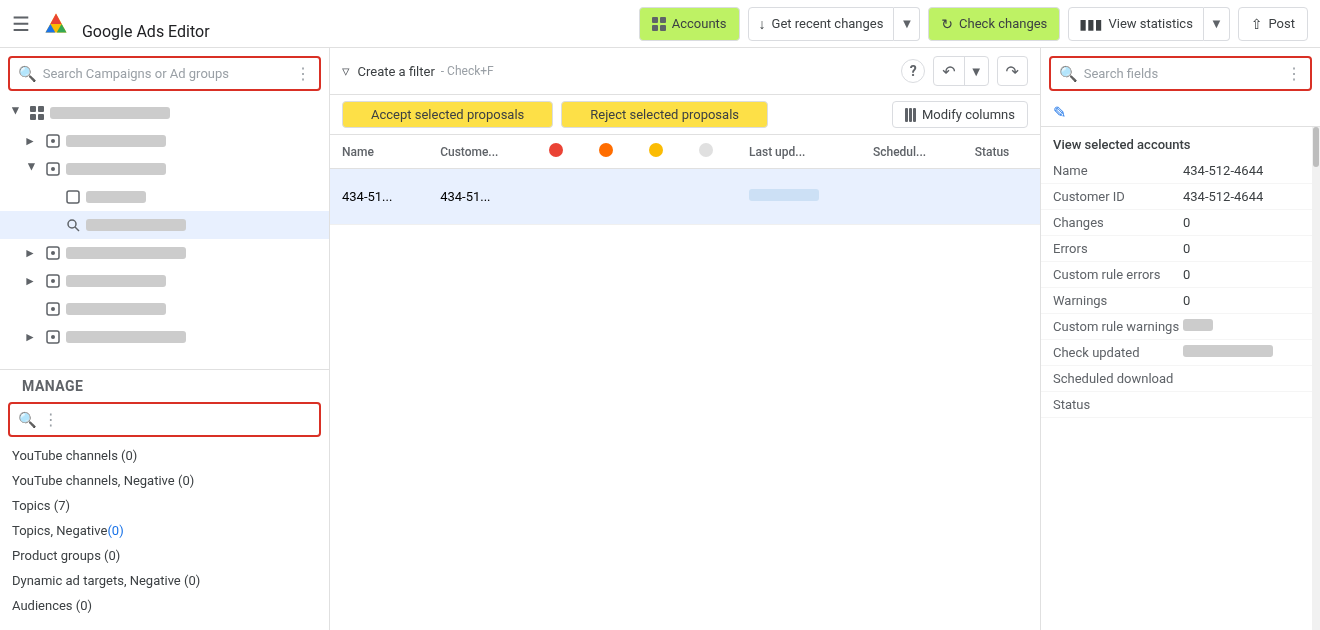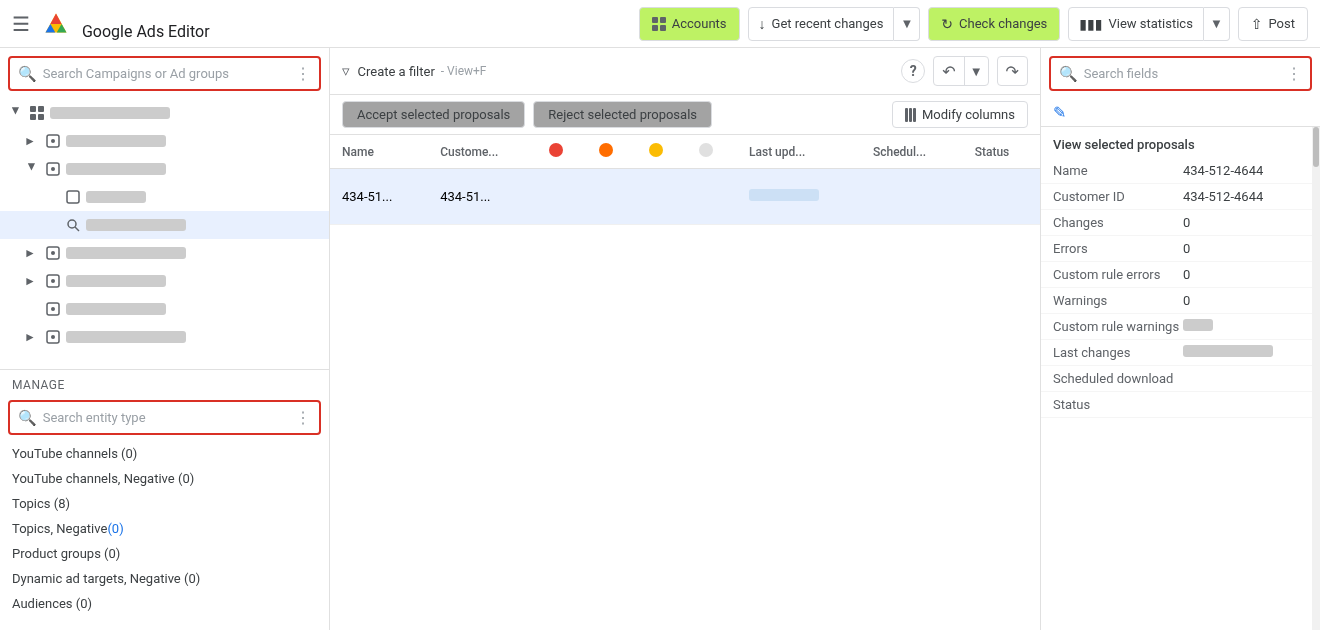--- a/index.html
+++ b/index.html
@@ -81,22 +81,22 @@
       display: inline-block; background: #ccc; border-radius: 3px;
       color: transparent; user-select: none; min-width: 80px; height: 12px;
     }
     .blurred-sm { min-width: 60px; }
     .blurred-md { min-width: 100px; }
     .blurred-lg { min-width: 120px; }
 
     
     .manage-section { display: flex; flex-direction: column; overflow: hidden; flex-shrink: 0; height: 260px; }
     .manage-header {
-      padding: 8px 12px 4px; font-size: 12px; font-weight: 400;
-      color: #5f6368; letter-spacing: 0.5px;
+      padding: 8px 12px 4px; font-size: 14px; font-weight: 700;
+      color: #5f6368; letter-spacing: 0.5px; margin-left: 10px;
     }
     .manage-list { flex: 1; overflow-y: auto; position: relative; }
     .manage-item {
       padding: 5px 12px; cursor: pointer; color: #3c4043;
       font-size: 13px; display: flex; align-items: center;
     }
     .manage-item .blue-num { color: #1a73e8; }
 
     
     .center-panel {
@@ -132,22 +132,22 @@
       display: flex; align-items: center; border: 1px solid #dadce0;
       border-radius: 4px; height: 30px; cursor: pointer; padding: 0 8px;
       color: #5f6368;
     }
 
     .proposals-row {
       display: flex; align-items: center; padding: 6px 12px;
       border-bottom: 1px solid #e0e0e0; gap: 8px;
     }
     .proposal-btn {
-      border: 1px solid #dadce0; border-radius: 4px; padding: 5px 14px;
-      cursor: pointer; background: #a3a3a3; color: #3c4043; font-size: 13px;
+      border: 1px solid #dadce0; border-radius: 4px; padding: 5px 28px;
+      cursor: pointer; background: #fde047; color: #3c4043; font-size: 13px;
     }
     .modify-btn {
       display: flex; align-items: center; gap: 6px;
       border: 1px solid #dadce0; border-radius: 4px; padding: 5px 12px;
       cursor: pointer; background: #fff; color: #3c4043; font-size: 13px;
       margin-left: auto;
     }
 
     
     .table-area { flex: 1; overflow: auto; }
@@ -382,45 +382,44 @@
         </span>
         <span class="blurred-text blurred-lg"></span>
       </div>
     </div>
 
     <div class="manage-section">
       <div class="manage-header">MANAGE</div>
 
       <div class="search-box" style="margin:4px 8px 6px 8px;">
         <span style="color:#9aa0a6;font-size:15px;">🔍</span>
-        <input type="text" placeholder="Search entity type" style="">
         <span style="color:#9aa0a6;cursor:pointer;font-size:16px;">⋮</span>
       </div>
 
       <div class="manage-list">
         <div class="manage-item">YouTube channels (0)</div>
         <div class="manage-item">YouTube channels, Negative (0)</div>
-        <div class="manage-item">Topics (8)</div>
+        <div class="manage-item">Topics (7)</div>
         <div class="manage-item">Topics, Negative <span class="blue-num">(0)</span></div>
         <div class="manage-item">Product groups (0)</div>
         <div class="manage-item">Dynamic ad targets, Negative (0)</div>
         <div class="manage-item">Audiences (0)</div>
 
       </div>
     </div>
 
   </div>
 
   <div class="center-panel">
 
     <div class="toolbar-row">
       <span style="color:#5f6368;font-size:15px;">▿</span>
       <span class="filter-btn">
         <span>Create a filter</span>
-        <span style="color:#9aa0a6;font-size:12px;"> - View+F</span>
+        <span style="color:#9aa0a6;font-size:12px;"> - Check+F</span>
       </span>
       <div class="toolbar-spacer"></div>
       <div class="help-icon">?</div>
       <div class="undo-btn">
         <div class="undo-main">
           <span style="font-size:16px;">↶</span>
         </div>
         <div class="undo-arrow">
           <span>▼</span>
         </div>
@@ -492,21 +491,21 @@
       <span style="color:#9aa0a6;font-size:15px;">🔍</span>
       <input type="text" placeholder="Search fields" style="">
       <span style="color:#9aa0a6;cursor:pointer;font-size:16px;">⋮</span>
     </div>
 
     <div class="edit-icon-row">
       <span class="edit-pencil">✎</span>
     </div>
 
     <div class="right-content">
-      <div class="right-section-title">View selected proposals</div>
+      <div class="right-section-title">View selected accounts</div>
 
       <div class="right-field-row">
         <span class="right-field-label">Name</span>
         <span class="right-field-value">434-512-4644</span>
       </div>
       <div class="right-field-row">
         <span class="right-field-label">Customer ID</span>
         <span class="right-field-value">434-512-4644</span>
       </div>
       <div class="right-field-row">
@@ -523,21 +522,21 @@
       </div>
       <div class="right-field-row">
         <span class="right-field-label">Warnings</span>
         <span class="right-field-value">0</span>
       </div>
       <div class="right-field-row">
         <span class="right-field-label">Custom rule warnings</span>
         <span class="blurred-value" style="min-width:30px;"></span>
       </div>
       <div class="right-field-row">
-        <span class="right-field-label">Last changes</span>
+        <span class="right-field-label">Check updated</span>
         <span class="blurred-value"></span>
       </div>
       <div class="right-field-row">
         <span class="right-field-label">Scheduled download</span>
         <span class="right-field-value"></span>
       </div>
       <div class="right-field-row">
         <span class="right-field-label">Status</span>
         <span class="right-field-value"></span>
       </div>

